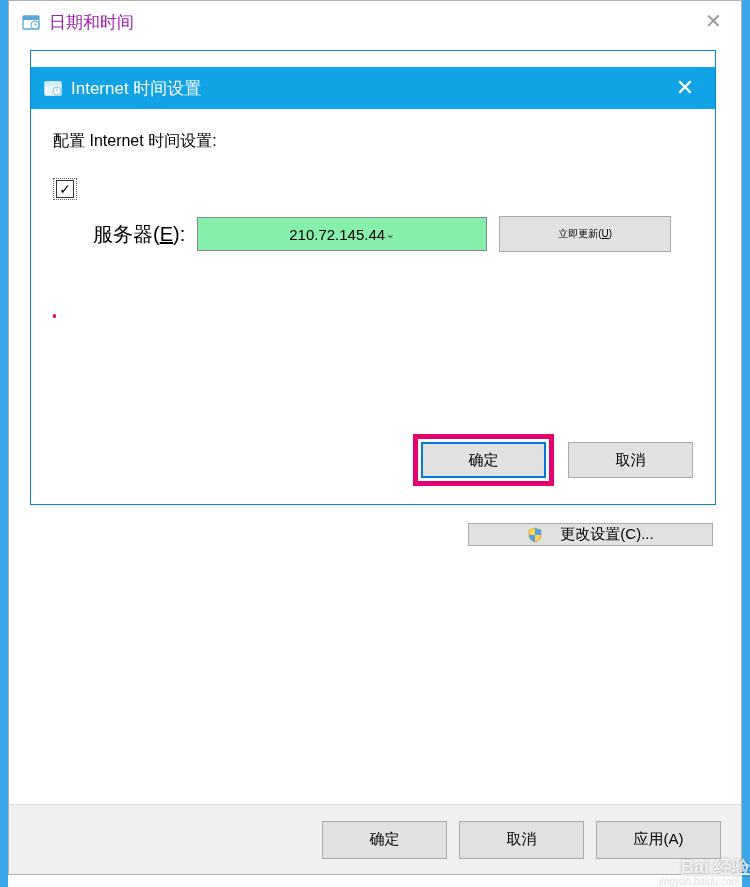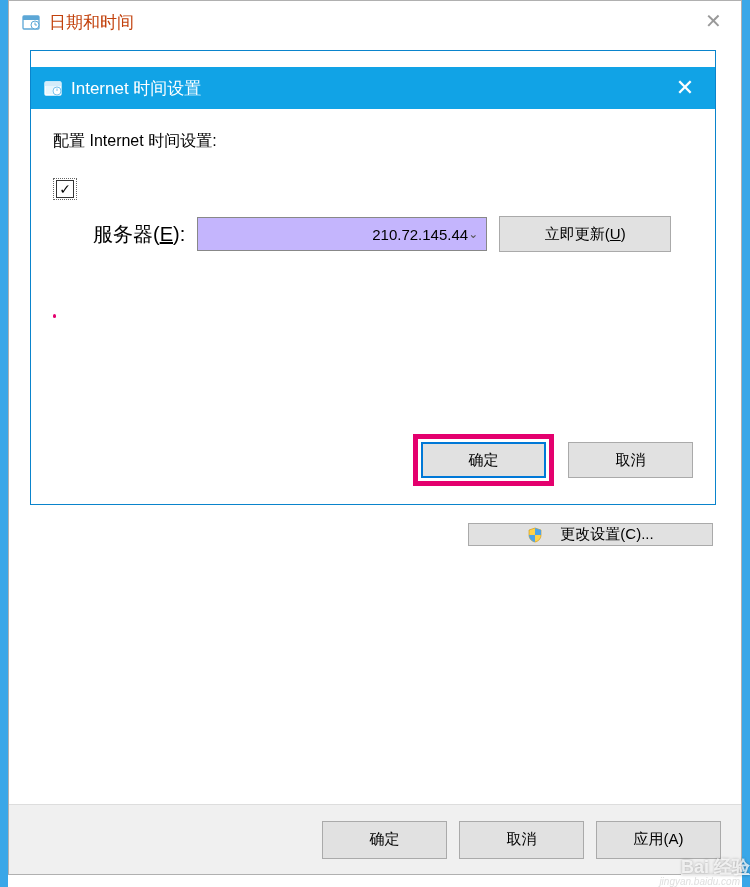--- a/index.html
+++ b/index.html
@@ -38,21 +38,21 @@
       position: relative;
     }
     
     .title-icon {
       width: 20px;
       height: 20px;
       margin-right: 8px;
     }
     
     .parent-title {
-      color: #c2410c;
+      color: #a21caf;
       font-size: 17px;
     }
     
     .parent-close {
       position: absolute;
       right: 5px;
       top: 2px;
       width: 45px;
       height: 35px;
       display: flex;
@@ -202,39 +202,39 @@
     }
     
     .server-label {
       font-size: 20px;
     }
     
     .server-select {
       flex: 0 0 290px;
       height: 34px;
       border: 1px solid #888;
-      background: #c4b5fd;
-      display: flex;
-      align-items: center;
-      justify-content: flex-end;
+      background: #86efac;
+      display: flex;
+      align-items: center;
+      justify-content: center;
       padding: 0 8px;
       font-size: 15px;
     }
     
     .select-arrow {
       font-size: 12px;
       color: #555;
     }
     
     .update-btn {
       width: 172px;
       height: 36px;
       border: 1px solid #aaa;
       background: #e1e1e1;
-      font-size: 15px;
+      font-size: 10px;
       cursor: default;
       font-family: inherit;
     }
     
     .status-text {
       font-size: 16px;
       position: relative;
       display: inline-block;
     }
     

